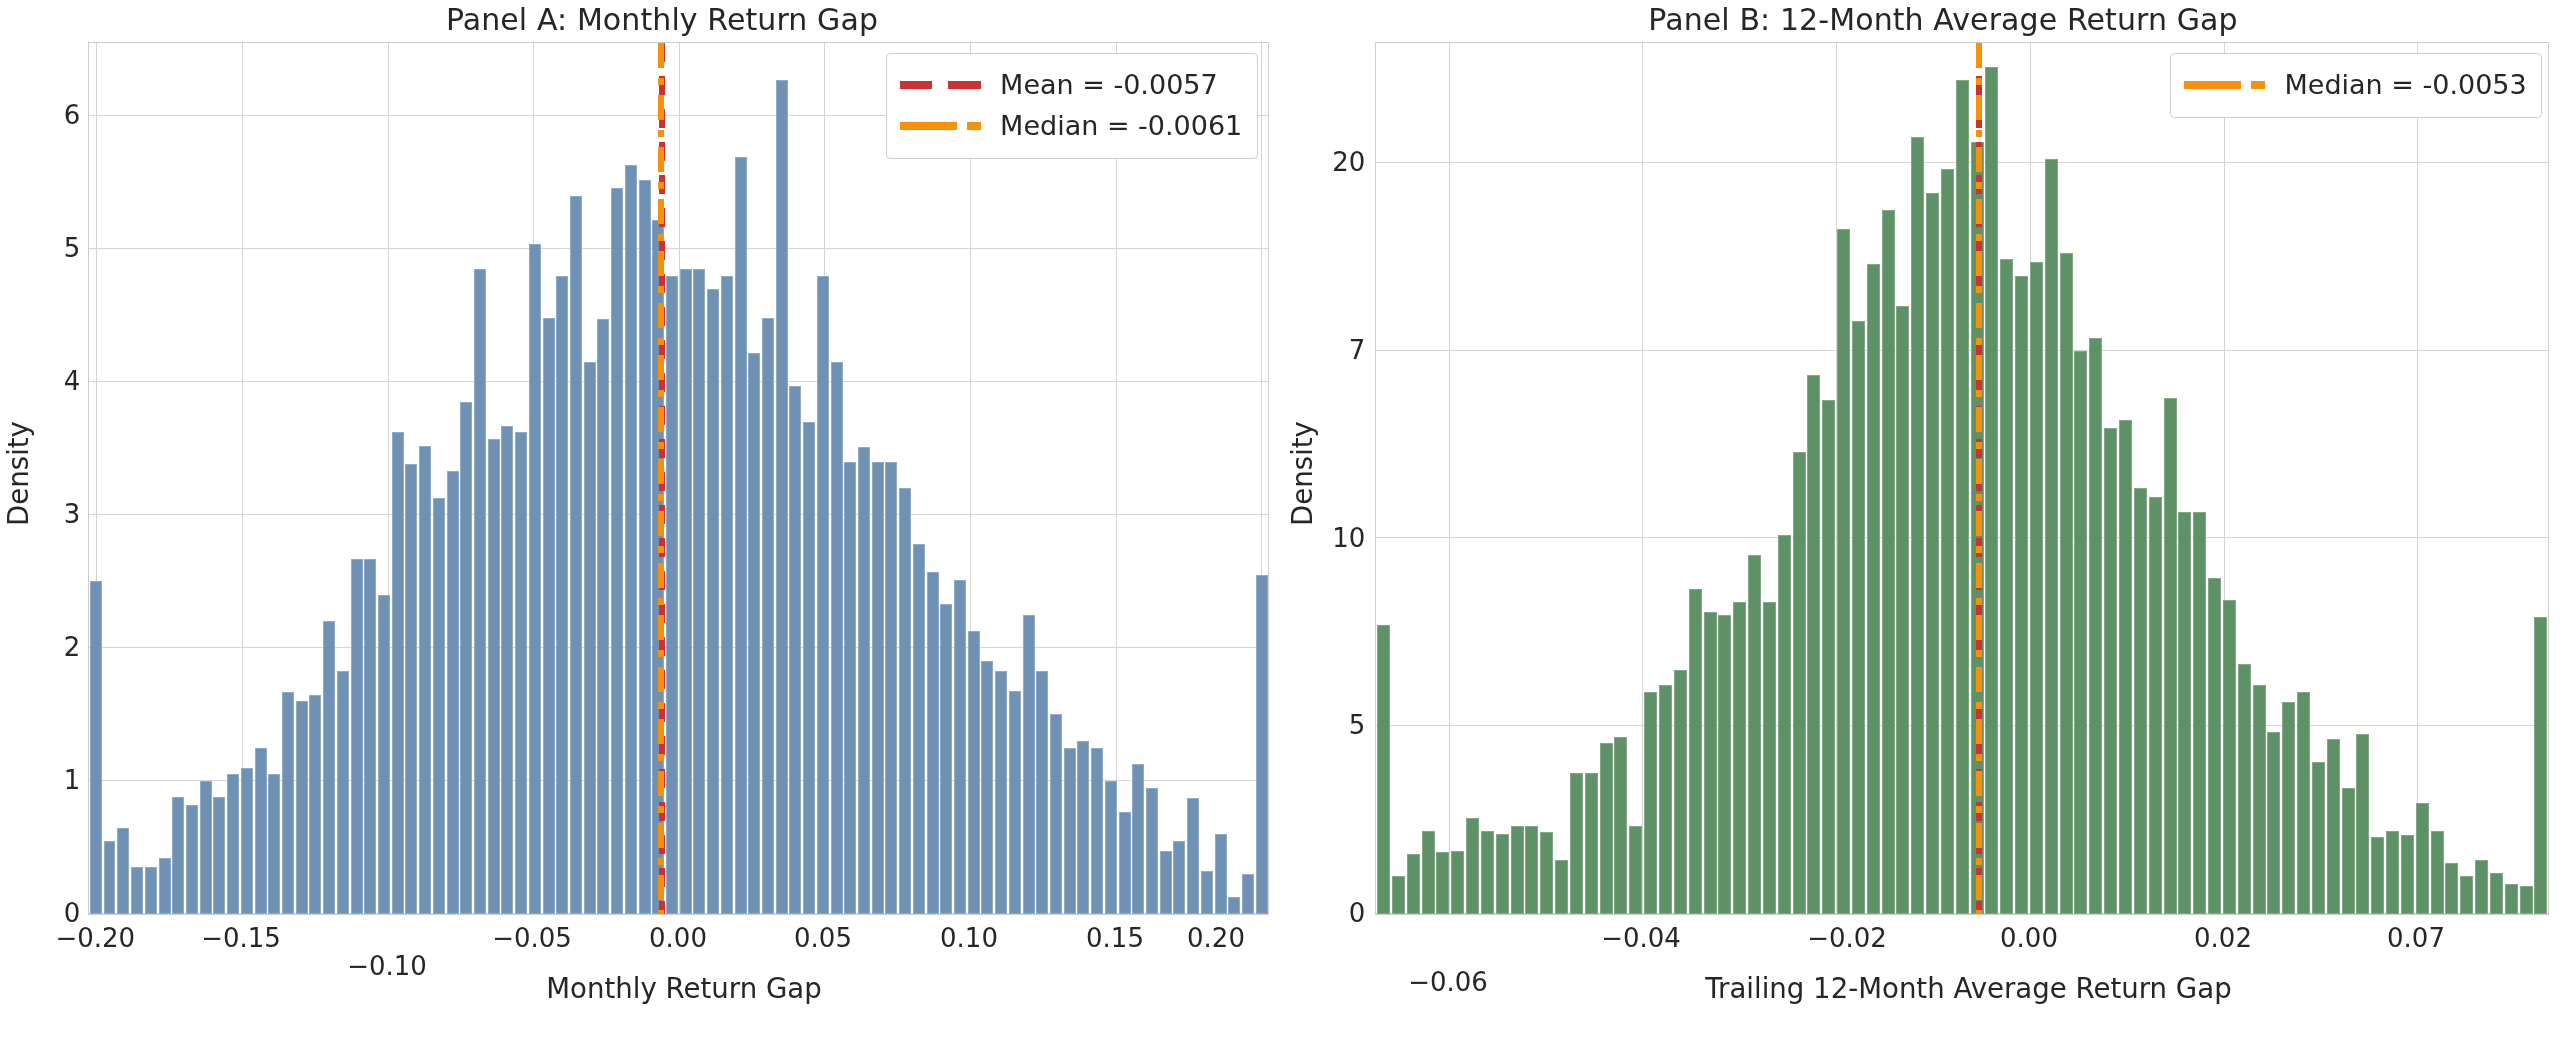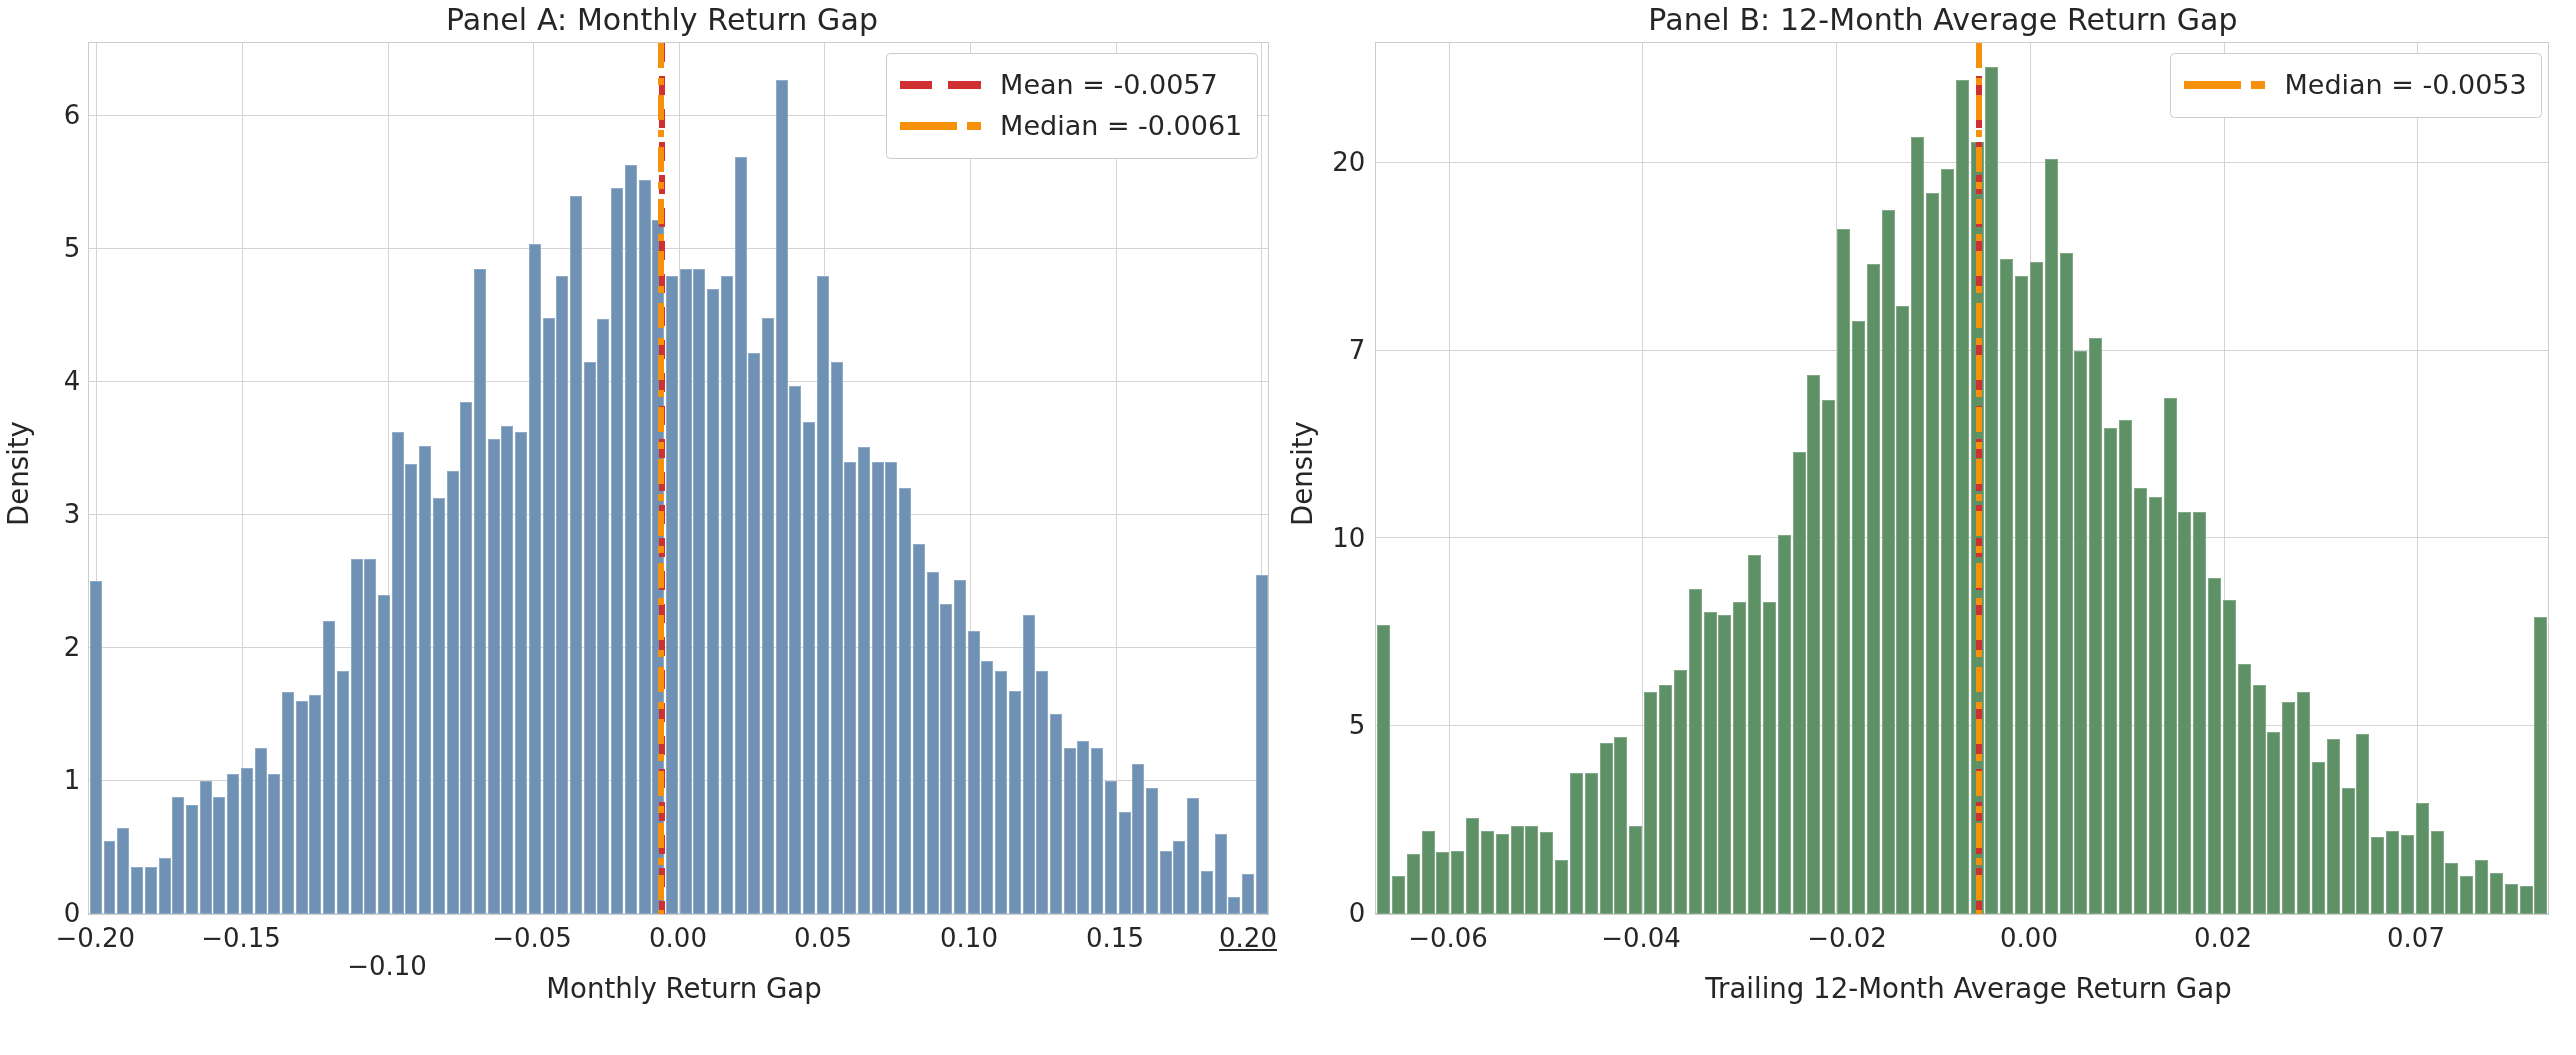--- a/index.html
+++ b/index.html
@@ -190,21 +190,21 @@
 
     <div class="xticks" id="xticksA">
         <div class="xtick" style="left: 7.3px;">−0.20</div>
         <div class="xtick" style="left: 153px;">−0.15</div>
         <div class="xtick" style="left: 299px; margin-top: 28px;">−0.10</div>
         <div class="xtick" style="left: 444px;">−0.05</div>
         <div class="xtick" style="left: 590px;">0.00</div>
         <div class="xtick" style="left: 735px;">0.05</div>
         <div class="xtick" style="left: 881px;">0.10</div>
         <div class="xtick" style="left: 1027px;">0.15</div>
-        <div class="xtick" style="left: 1160px; text-decoration: underline;">0.20</div>
+        <div class="xtick" style="left: 1128px;">0.20</div>
       </div>
     <div class="xlabel">Monthly Return Gap</div>
   </div>
 
   <div class="panel" id="panelB">
     <div class="panel-title">Panel B: 12-Month Average Return Gap</div>
 
     <div class="yticks" id="yticksB">
         <div class="ytick" style="top: 871px;">0</div>
         <div class="ytick" style="top: 683px;">5</div>
@@ -316,21 +316,21 @@
 
       <div class="legend" id="legendB">
         <div class="legend-row">
           <span class="legend-swatch median"></span>
           <span class="legend-label">Median = -0.0053</span>
         </div>
       </div>
     </div>
 
     <div class="xticks" id="xticksB">
-        <div class="xtick" style="left: 73px;">−0.06</div>
+        <div class="xtick" style="left: 73px; margin-top: 44px;">−0.06</div>
         <div class="xtick" style="left: 266px;">−0.04</div>
         <div class="xtick" style="left: 472px;">−0.02</div>
         <div class="xtick" style="left: 654px;">0.00</div>
         <div class="xtick" style="left: 848px;">0.02</div>
         <div class="xtick" style="left: 1041px;">0.07</div>
       </div>
     <div class="xlabel">Trailing 12-Month Average Return Gap</div>
   </div>
 
 </div>

